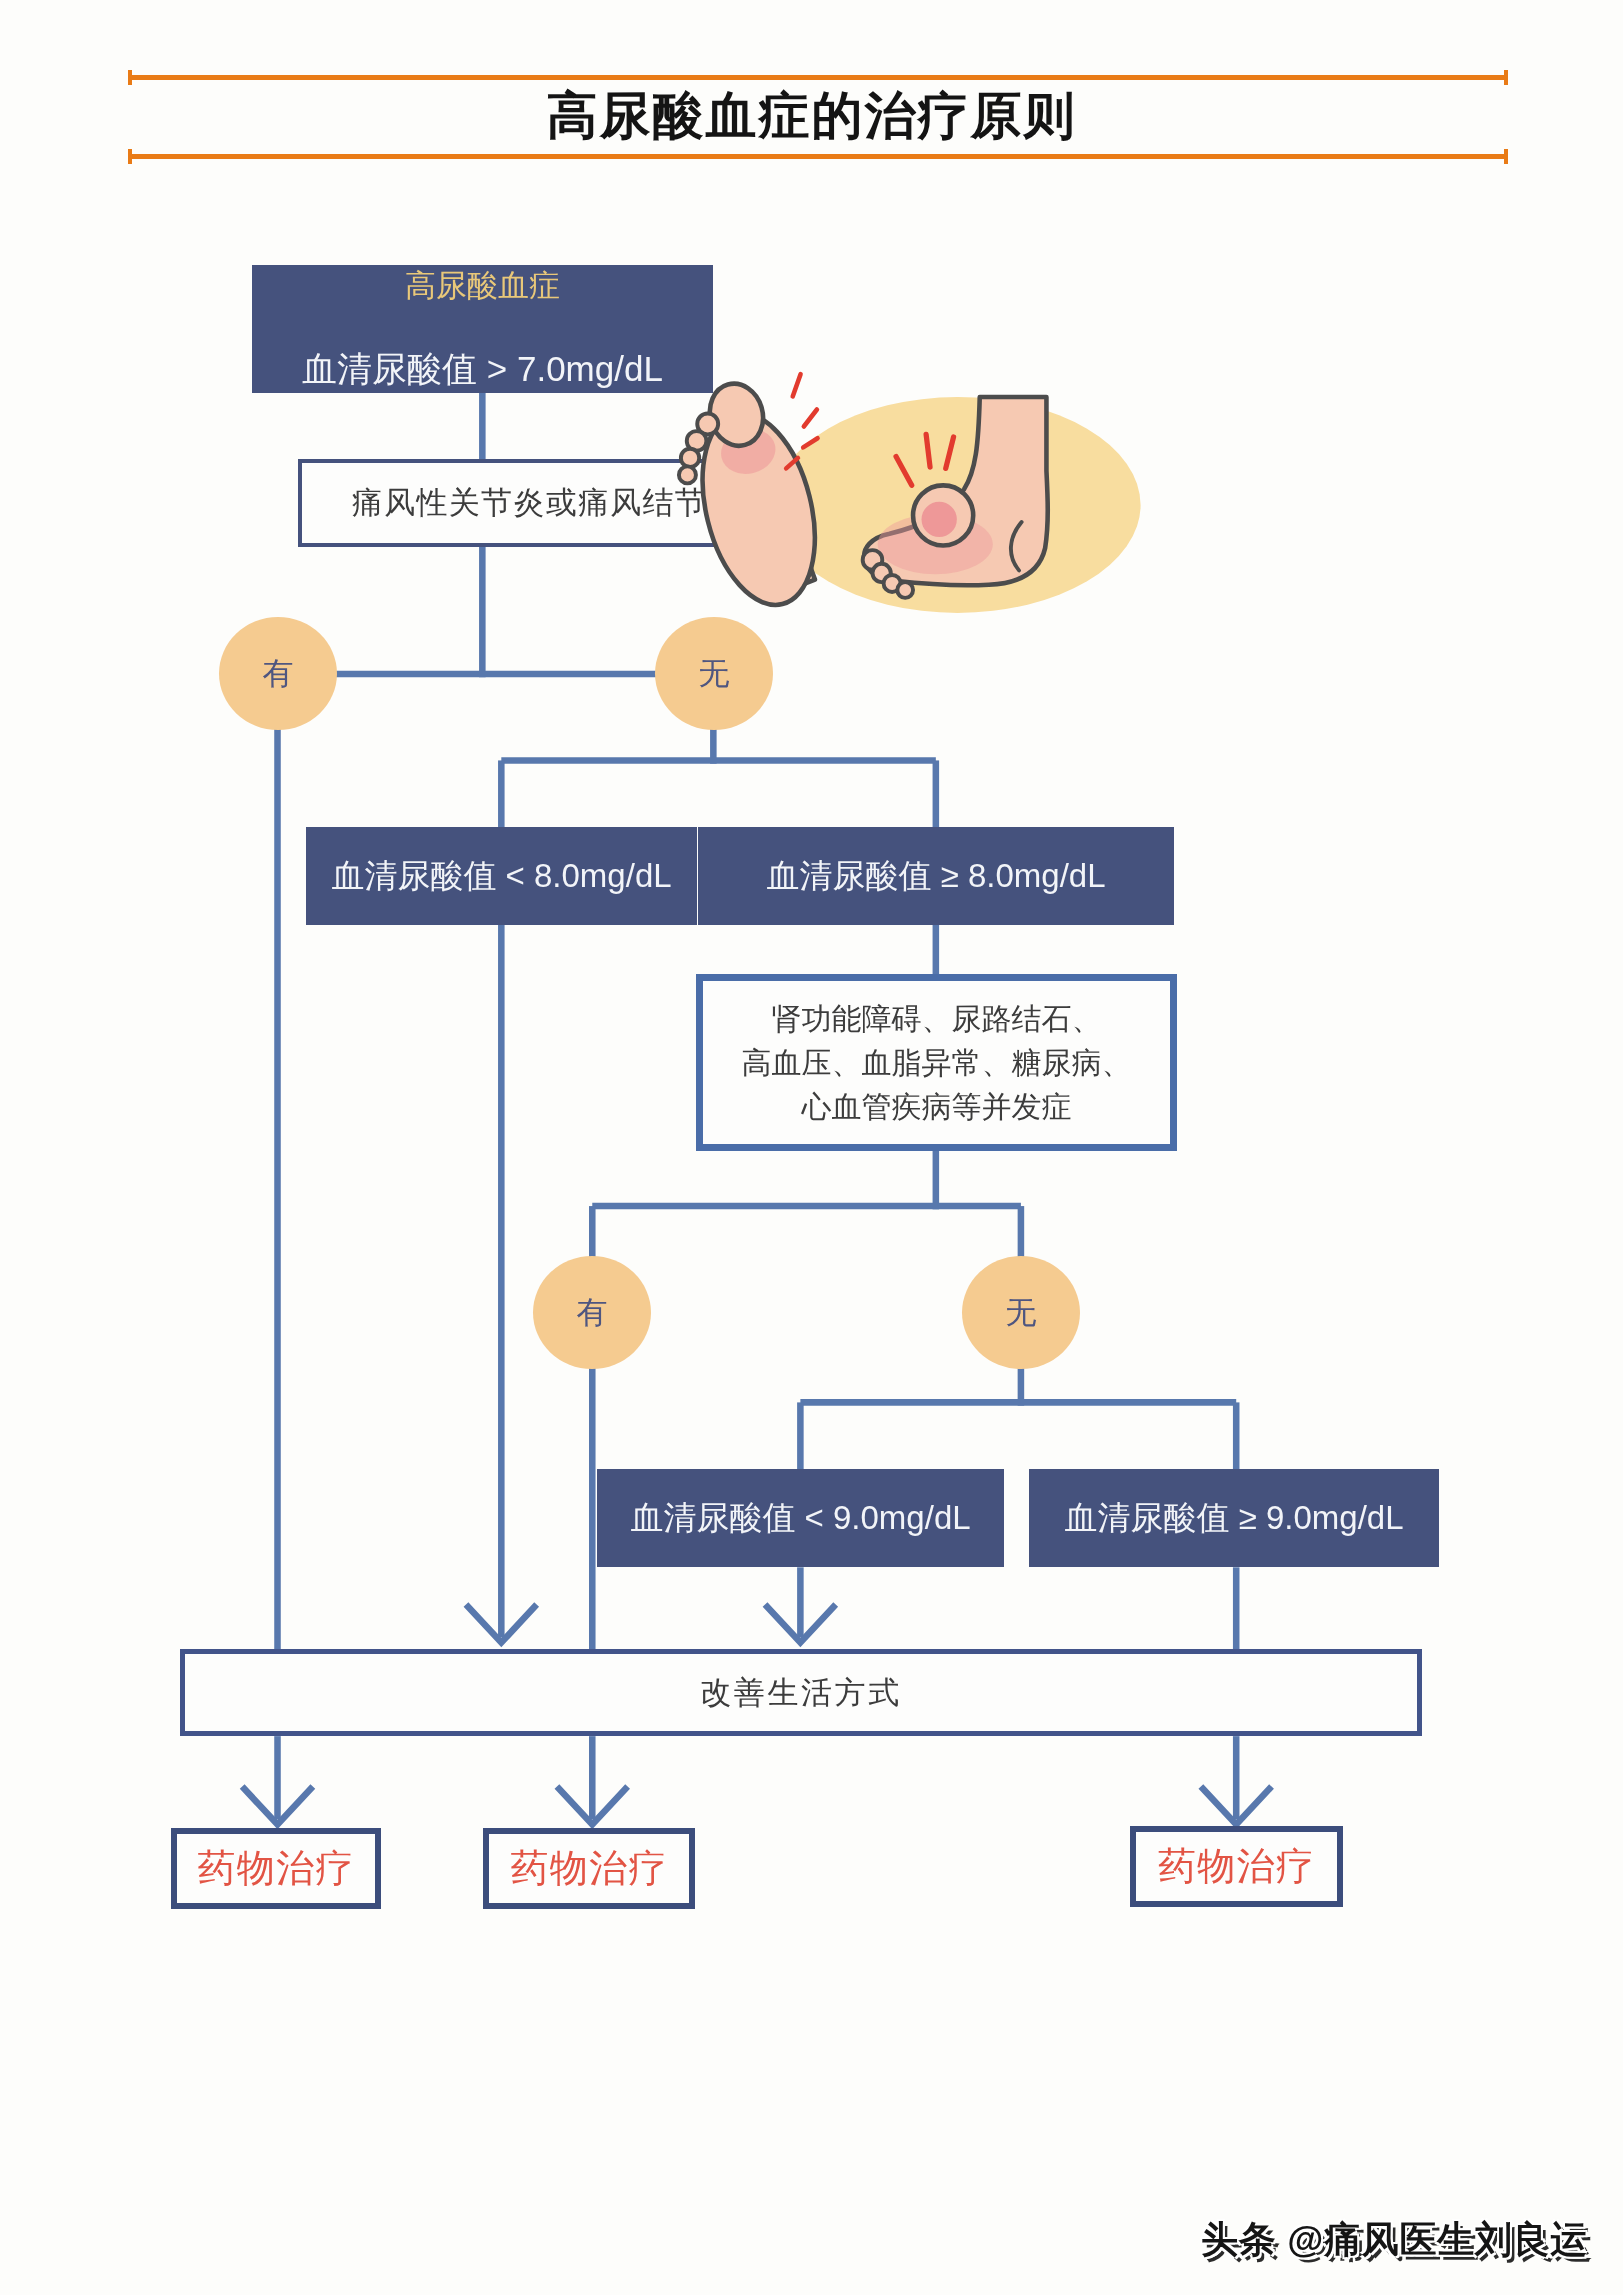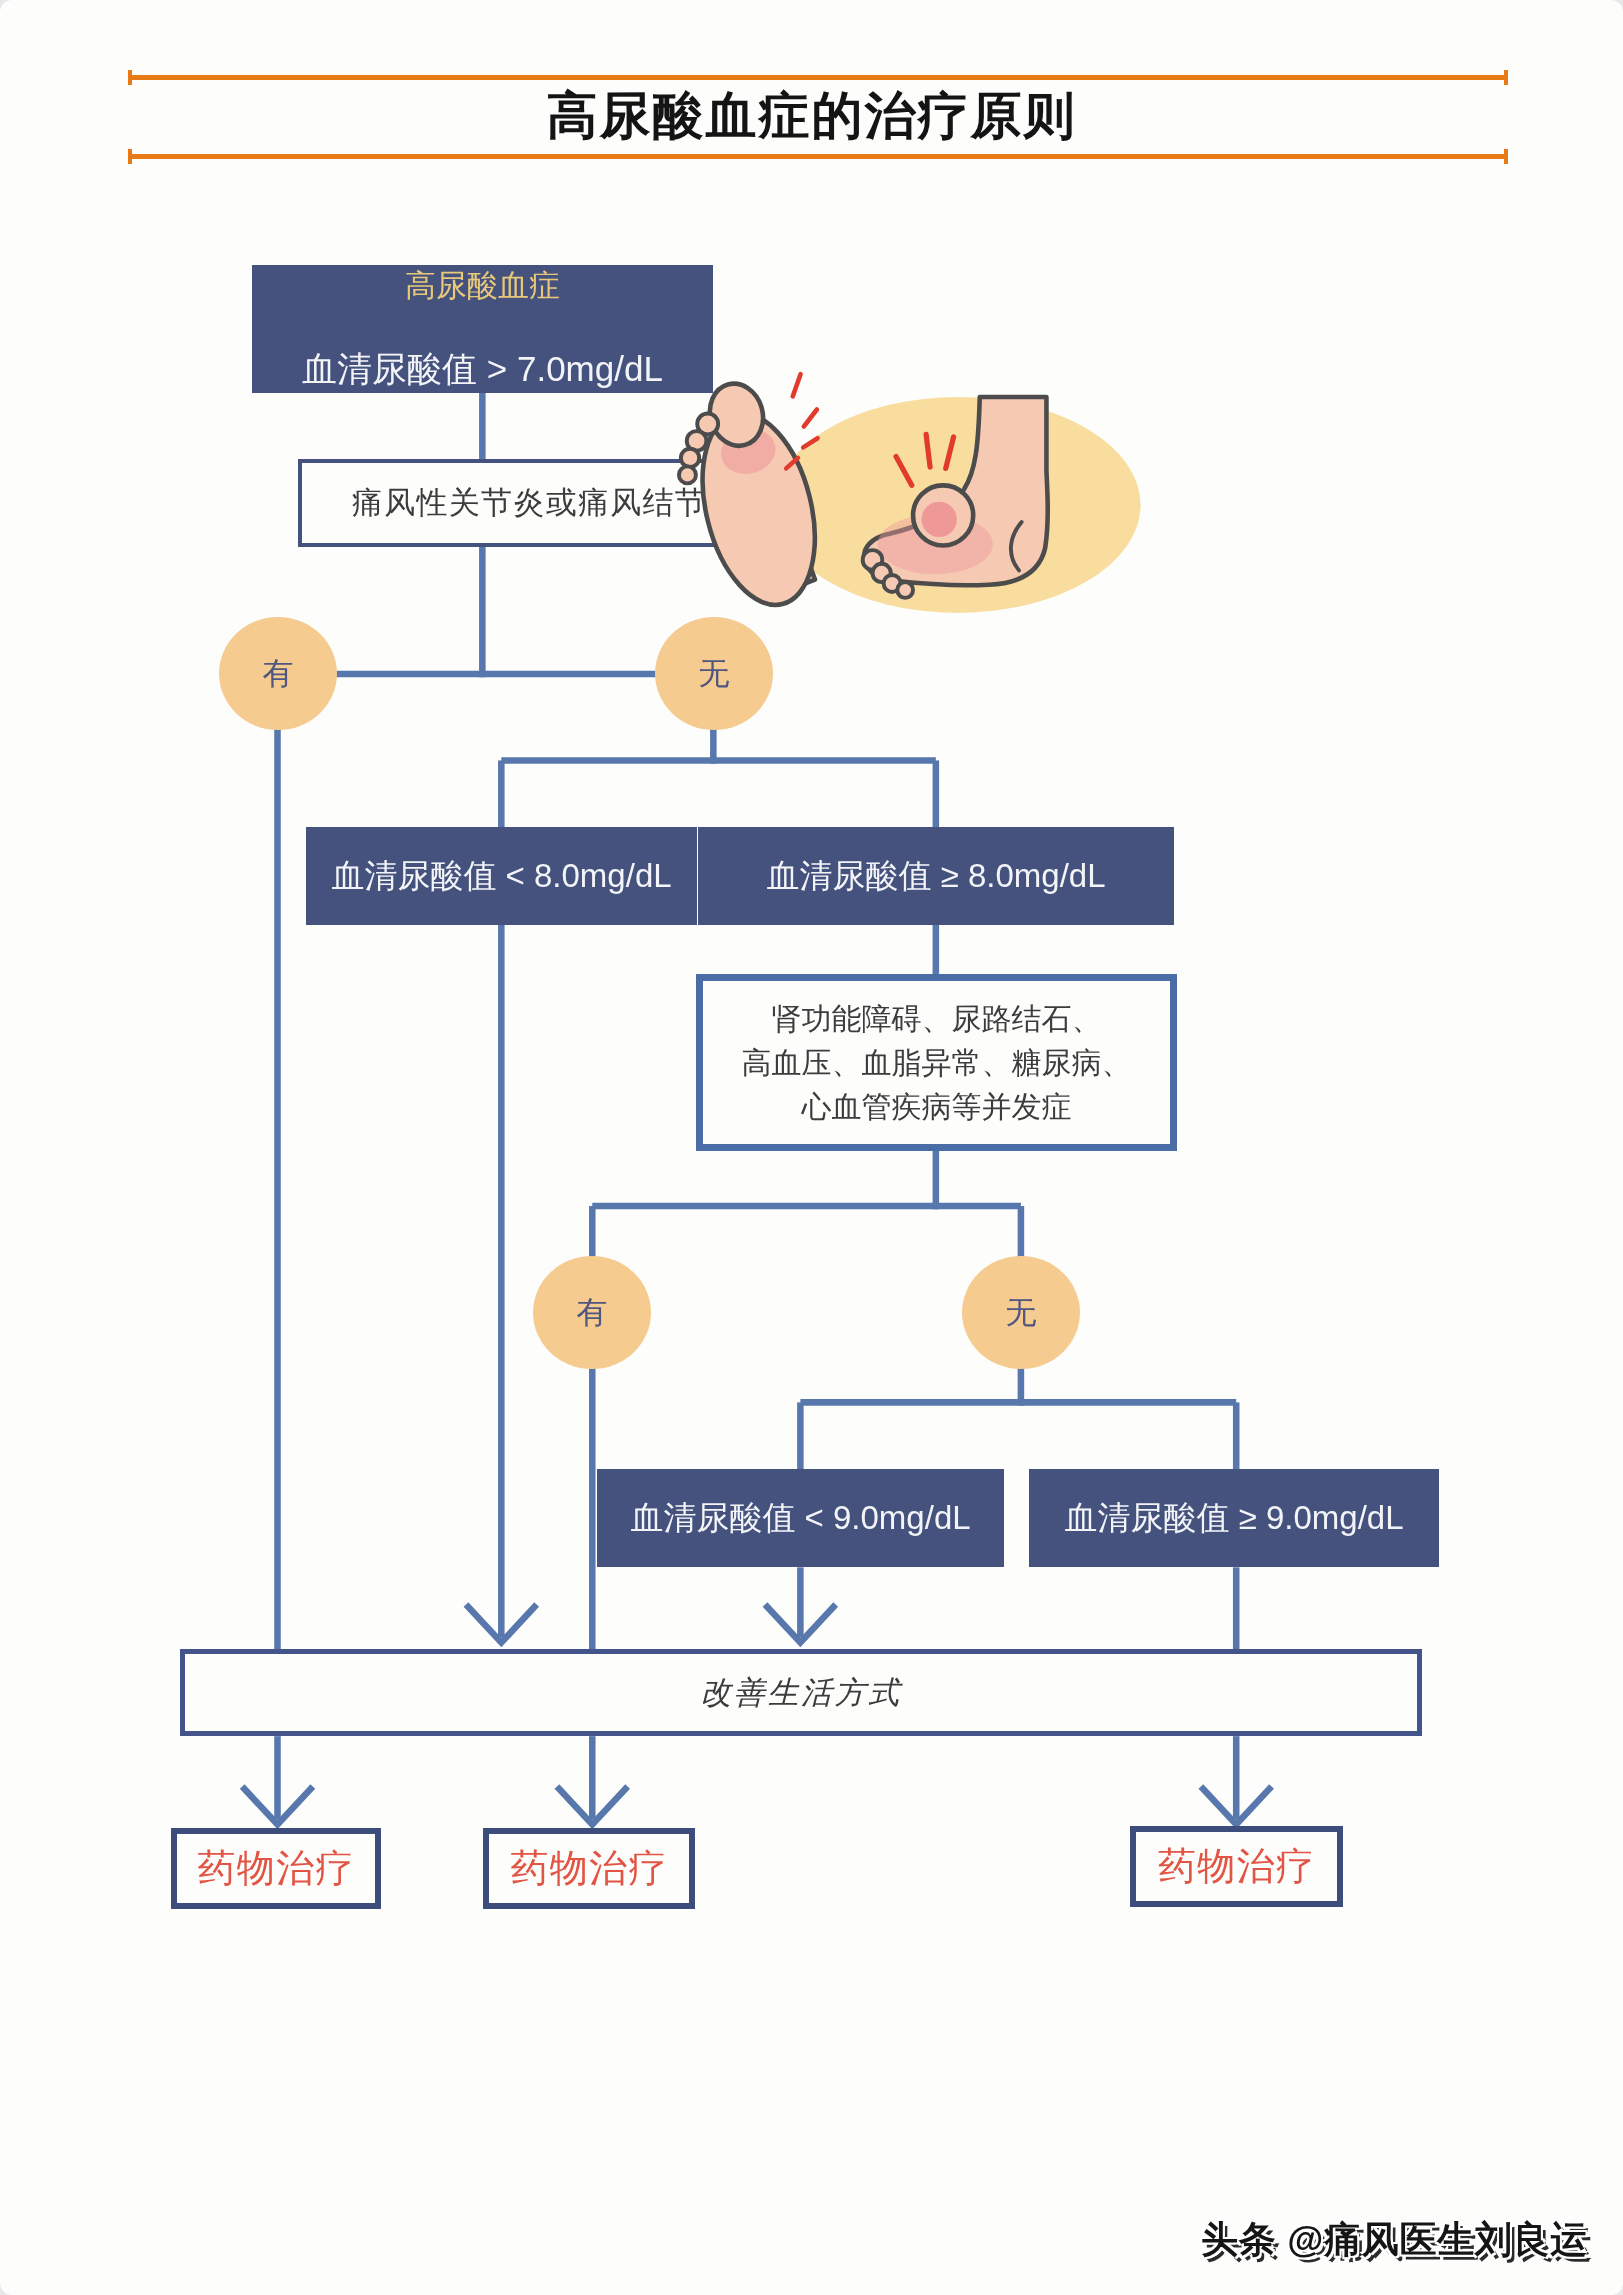--- a/index.html
+++ b/index.html
@@ -3,21 +3,20 @@
 <meta charset="utf-8">
 <style>
   * { margin:0; padding:0; box-sizing:border-box; }
   html,body { background:#e8e8e8; }
   .page {
     position:relative;
     width:1623px; height:2295px;
     background:#fdfdfb;
     font-family:"Liberation Sans", sans-serif;
     overflow:hidden;
-    border-radius:12px;
   }
 
   
   .title-rule {
     position:absolute; left:129px; width:1378px; height:4.6px;
     background:var(--accent-orange,#e97b16);
   }
   .title-rule::before, .title-rule::after {
     content:""; position:absolute; top:-5.2px; width:4.6px; height:15px;
     background:var(--accent-orange,#e97b16);
@@ -55,21 +54,21 @@
   .ua-lt8-box  { left:306px;  top:827px; width:391px; height:98px; }
   .ua-ge8-box  { left:698px; top:827px; width:476px; height:98px; }
   .ua-lt9-box  { left:597px;  top:1469px; width:407px; height:98px; }
   .ua-ge9-box  { left:1029px; top:1469px; width:410px; height:98px; }
 
   .comp-box { left:696px; top:974px; width:481px; height:177px;
               border:7.2px solid var(--complication-border,#4a6da8);
               flex-direction:column; font-size:30px; line-height:44px; }
 
   .lifestyle-box { left:180px; top:1649px; width:1242px; height:87px;
-                   border:5.9px solid #42548a; font-size:31px; letter-spacing:2.6px;font-style:italic; }
+                   border:5.9px solid #42548a; font-size:31px; letter-spacing:2.6px; }
 
   .drug-box { background:#fdfdfc; border:6.5px solid #3c4d7c;
               color:var(--drug-text-red,#e25444); font-size:38px; letter-spacing:1.3px; }
   .drug-box-1 { left:171px;  top:1828px; width:210px; height:81px; }
   .drug-box-2 { left:483px;  top:1828px; width:212px; height:81px; }
   .drug-box-3 { left:1130px; top:1826px; width:213px; height:81px; }
 
   .flow-circle { position:absolute; z-index:2; width:118px; height:113px;
                  border-radius:50%; background:var(--circle-fill,#f5cb90);
                  color:var(--circle-text,#4f5680); font-size:31px;

